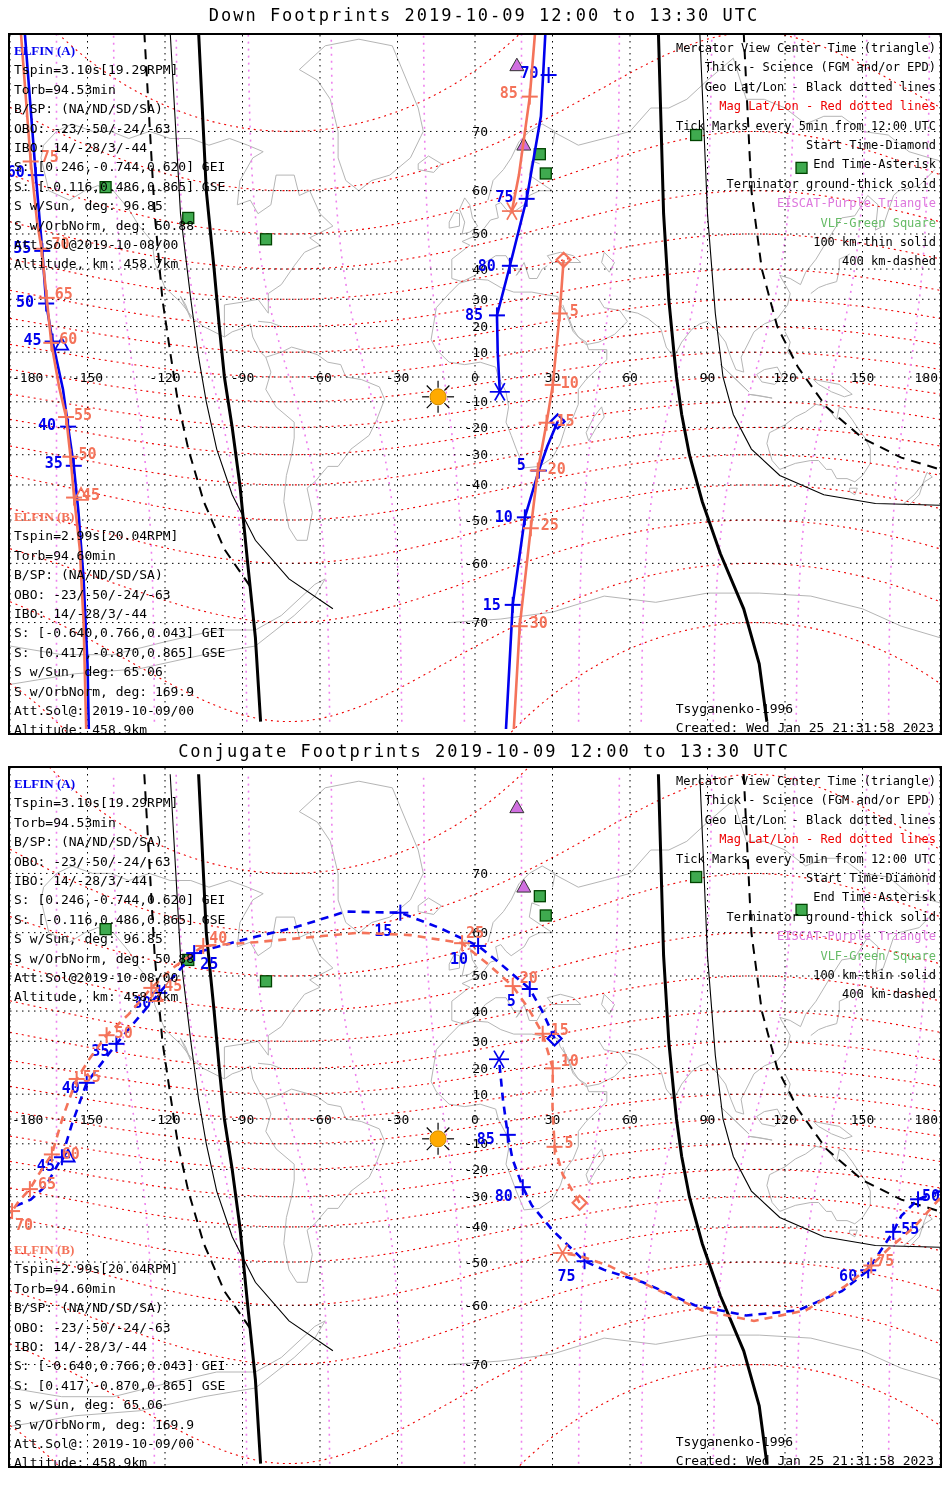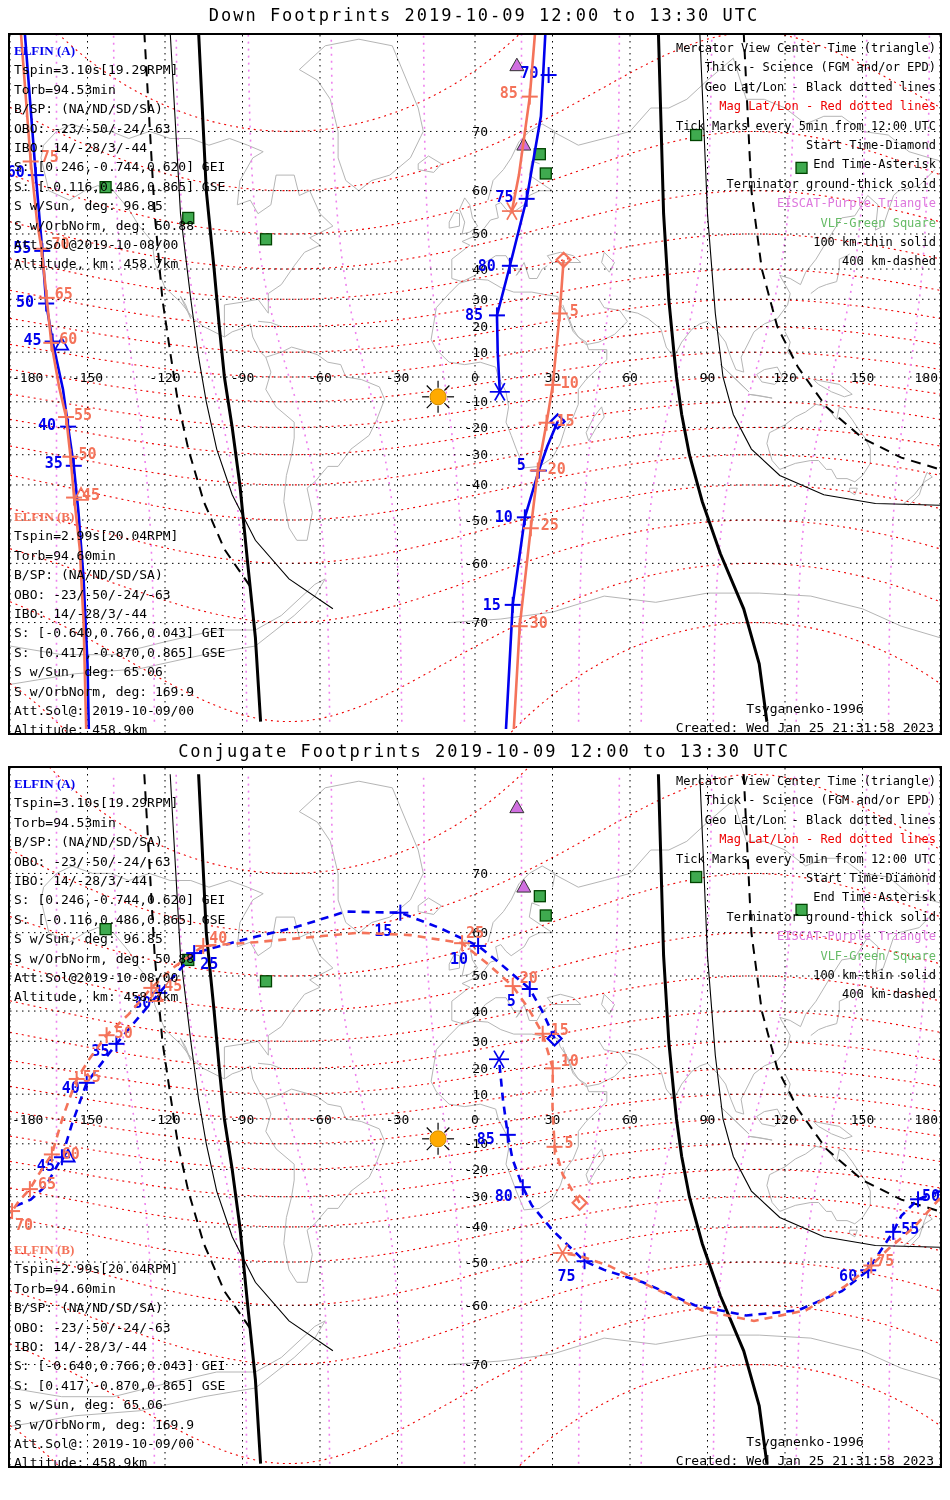--- a/index.html
+++ b/index.html
@@ -6,21 +6,21 @@
   .page{position:relative;width:950px;height:1500px;background:#fff;
         font-family:"DejaVu Sans Mono", monospace;overflow:hidden;}
   .plot-title{position:absolute;left:9px;width:950px;text-align:center;
         font-size:17px;letter-spacing:2px;color:#000;white-space:pre;}
   .panel{position:absolute;left:8px;width:934px;height:702px;
         border:2px solid #000;box-sizing:border-box;background:#fff;}
   .panel svg{position:absolute;left:0;top:0;}
   .overlay{position:absolute;font-size:13px;line-height:19.4px;color:#000;white-space:pre;}
   .overlay .hdrA{font-weight:bold;font-family:Liberation Serif, serif;}
   .legend{position:absolute;right:4px;text-align:right;font-size:12px;line-height:19.4px;white-space:pre;}
-  .footer{position:absolute;right:6px;text-align:center;font-size:13px;line-height:19px;color:#000;white-space:pre;}
+  .footer{position:absolute;right:6px;text-align:left;font-size:13px;line-height:19px;color:#000;white-space:pre;}
   .info{left:4px;}
 </style>
 </head>
 <body>
 <div class="page">
 
 <div class="plot-title" style="top:5px">Down Footprints 2019-10-09 12:00 to 13:30 UTC</div>
 <div class="plot-title" style="top:741px">Conjugate Footprints 2019-10-09 12:00 to 13:30 UTC</div>
 
 <div class="panel" style="top:33px">

